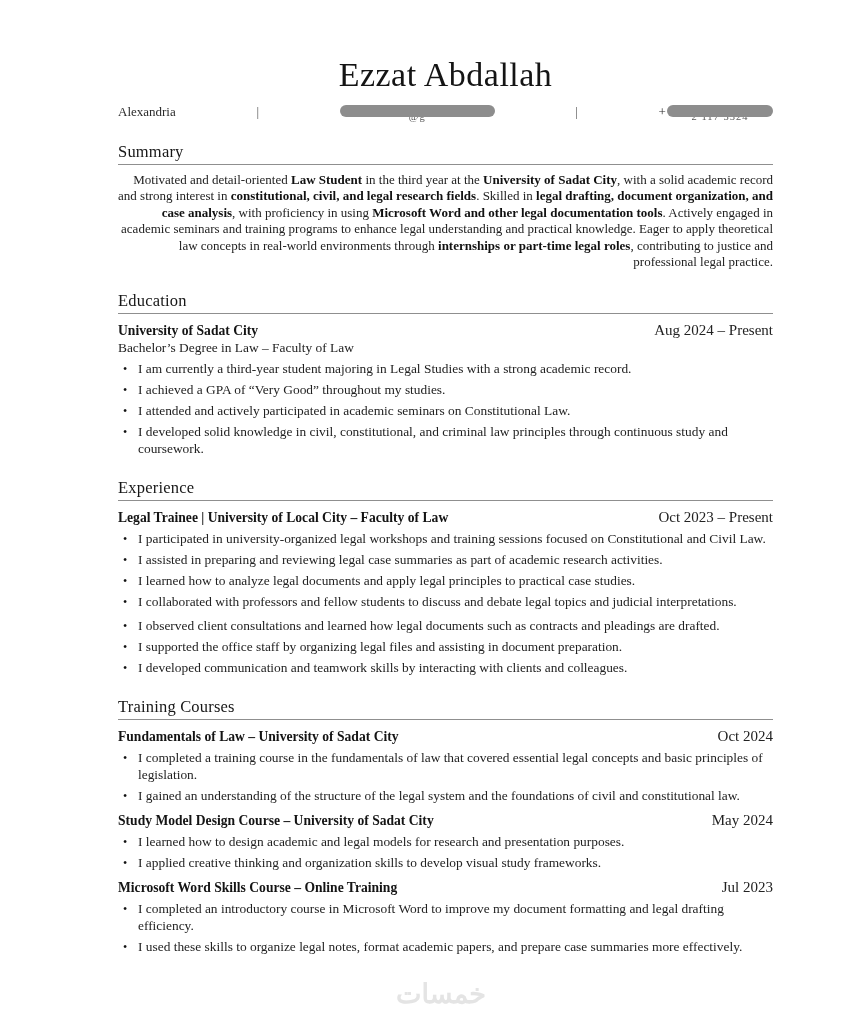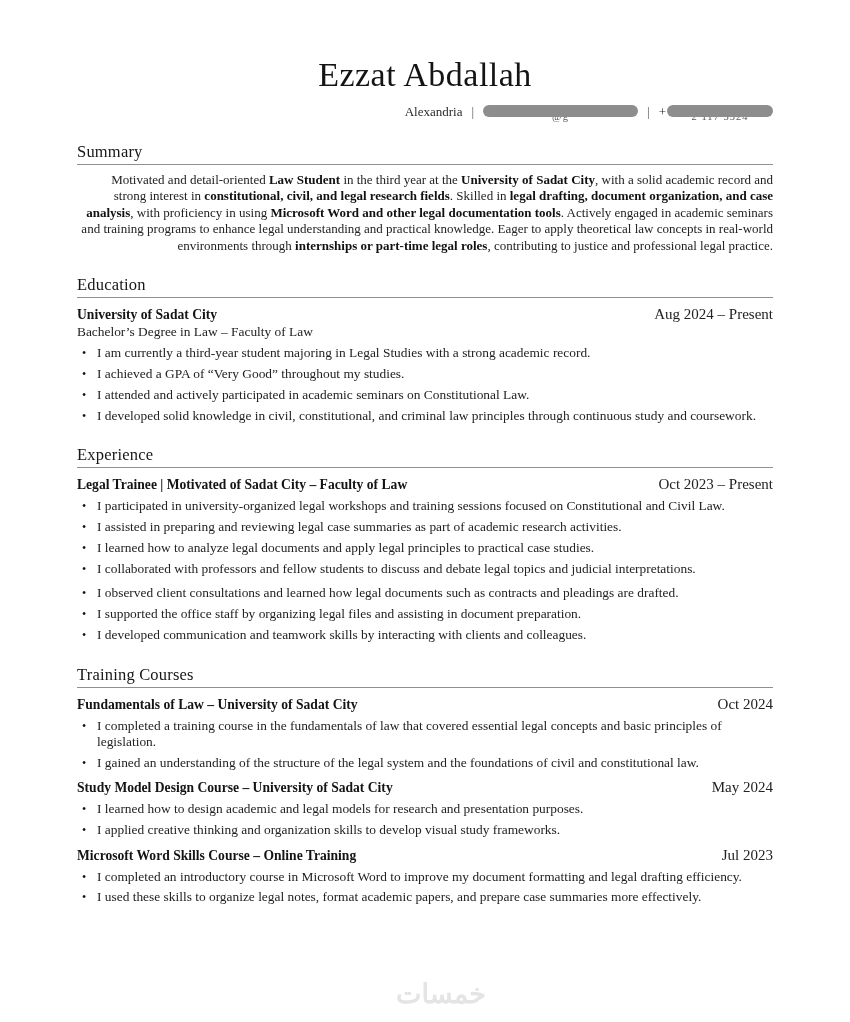--- a/index.html
+++ b/index.html
@@ -1,26 +1,26 @@
 <!DOCTYPE html>
 <html><head>
 <meta charset="utf-8">
 <style>
   html,body{margin:0;padding:0;background:#fff;}
   .page{
     width:850px;height:1022px;background:#ffffff;position:relative;overflow:hidden;
     font-family:"Liberation Serif","DejaVu Serif",serif;color:#1c1c1c;box-sizing:border-box;
-    padding:56px 77px 0 77px;
+    padding:56px 77px 0 118px;
   }
   .name{
     font-size:34px;font-weight:normal;text-align:center;margin:0;letter-spacing:0.5px;color:#141414;
   }
   .contact{
     margin-top:9px;text-align:center;font-size:13px;color:#2a2a2a;
-    display:flex;justify-content:flex-end;align-items:center;gap:9px;height:18px;
+    display:flex;justify-content:space-between;align-items:center;gap:9px;height:18px;
   }
   .contact .sep{color:#555;}
   .redact{position:relative;display:inline-block;height:16px;vertical-align:middle;}
   .redact .peek{
     position:absolute;bottom:-2px;left:0;width:100%;text-align:center;
     font-size:10.5px;color:#5a5a5a;white-space:nowrap;letter-spacing:1px;
   }
   .redact .bar{
     position:absolute;top:1px;left:0;right:0;height:12px;border-radius:7px;background:#8d8d8d;
   }
@@ -112,21 +112,21 @@
           </li>
       </ul>
     </div>
   </div>
 
   <div class="section">
     <h2>Experience</h2>
     <div class="rule"></div>
     <div class="entry">
       <div class="entry-head">
-        <span class="etitle">Legal Trainee | Motivated of Sadat City – Faculty of Law</span>
+        <span class="etitle">Legal Trainee | University of Local City – Faculty of Law</span>
         <span class="edate">Oct 2023 – Present</span>
       </div>
       <ul class="blist">
         <li>
             <span class="blt">•</span>
             <span class="btxt">I participated in university-organized legal workshops and training sessions focused on Constitutional and Civil Law.</span>
           </li>
         <li>
             <span class="blt">•</span>
             <span class="btxt">I assisted in preparing and reviewing legal case summaries as part of academic research activities.</span>

